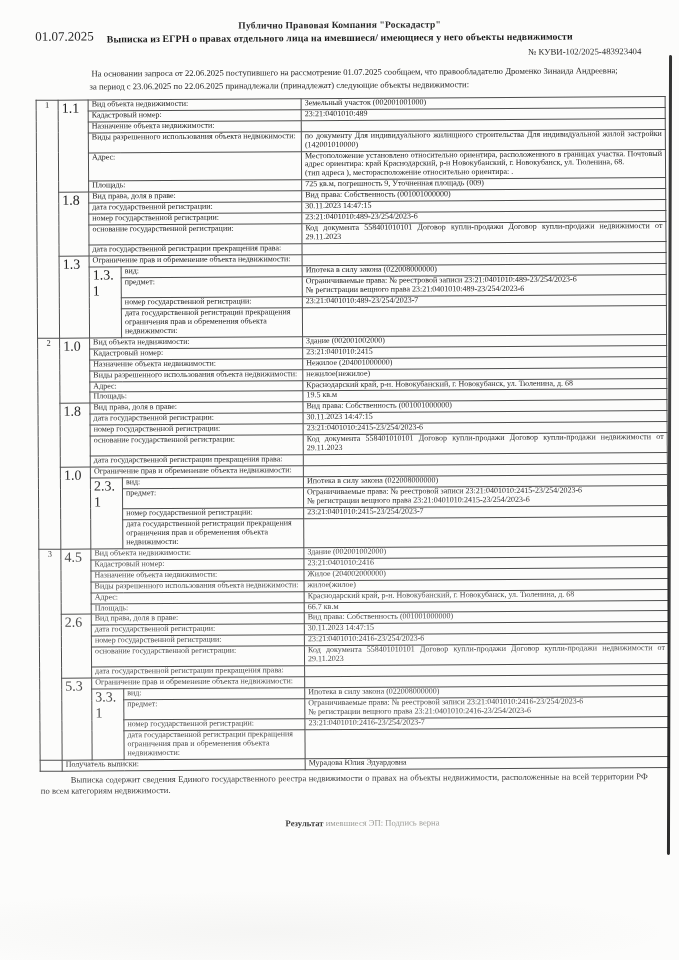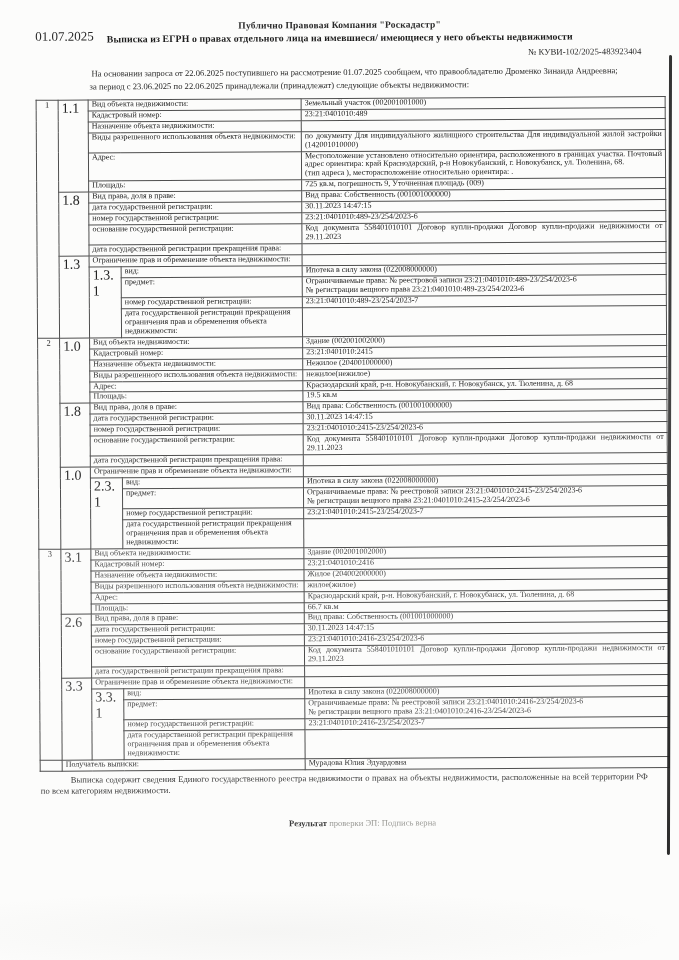--- a/index.html
+++ b/index.html
@@ -207,21 +207,21 @@
             <td class="val">23:21:0401010:2415-23/254/2023-7</td>
           </tr>
           <tr>
             <td class="lbl sub">дата государственной регистрации прекращения ограничения прав и обременения объекта недвижимости:</td>
             <td class="val"></td>
           </tr>
         </tbody>
         <tbody class="obj obj3">
           <tr>
             <td rowspan="16" class="objnum">3</td>
-            <td rowspan="6" class="secnum">3.1</td>
+            <td rowspan="6" class="secnum">4.5</td>
             <td colspan="2" class="lbl">Вид объекта недвижимости:</td>
             <td class="val">Здание (002001002000)</td>
           </tr>
           <tr>
             <td colspan="2" class="lbl">Кадастровый номер:</td>
             <td class="val">23:21:0401010:2416</td>
           </tr>
           <tr>
             <td colspan="2" class="lbl">Назначение объекта недвижимости:</td>
             <td class="val">Жилое (204002000000)</td>
@@ -253,21 +253,21 @@
           </tr>
           <tr>
             <td colspan="2" class="lbl">основание государственной регистрации:</td>
             <td class="val">Код документа 558401010101 Договор купли-продажи Договор купли-продажи недвижимости от 29.11.2023</td>
           </tr>
           <tr>
             <td colspan="2" class="lbl">дата государственной регистрации прекращения права:</td>
             <td class="val"></td>
           </tr>
           <tr>
-            <td rowspan="5" class="secnum">3.3</td>
+            <td rowspan="5" class="secnum">5.3</td>
             <td colspan="2" class="lbl">Ограничение прав и обременение объекта недвижимости:</td>
             <td class="val"></td>
           </tr>
           <tr>
             <td rowspan="4" class="subnum">3.3.1</td>
             <td class="lbl sub">вид:</td>
             <td class="val">Ипотека в силу закона (022008000000)</td>
           </tr>
           <tr>
             <td class="lbl sub">предмет:</td>
@@ -289,20 +289,20 @@
             <td colspan="3" class="lbl">Получатель выписки:</td>
             <td class="val">Мурадова Юлия Эдуардовна</td>
           </tr>
         </tbody>
       </table>
 
     <p class="note">Выписка содержит сведения Единого государственного реестра недвижимости о правах на объекты недвижимости, расположенные на всей территории РФ по всем категориям недвижимости.</p>
 
     <div class="sig">
       <span class="b">Результат</span>
-      <span class="f">проверки ЭП: Подпись верна</span>
+      <span class="f">имевшиеся ЭП: Подпись верна</span>
     </div>
 
   </div>
 
   <div class="edge-line"></div>
   <div class="smudge"></div>
 </div>
 
 </body></html>

